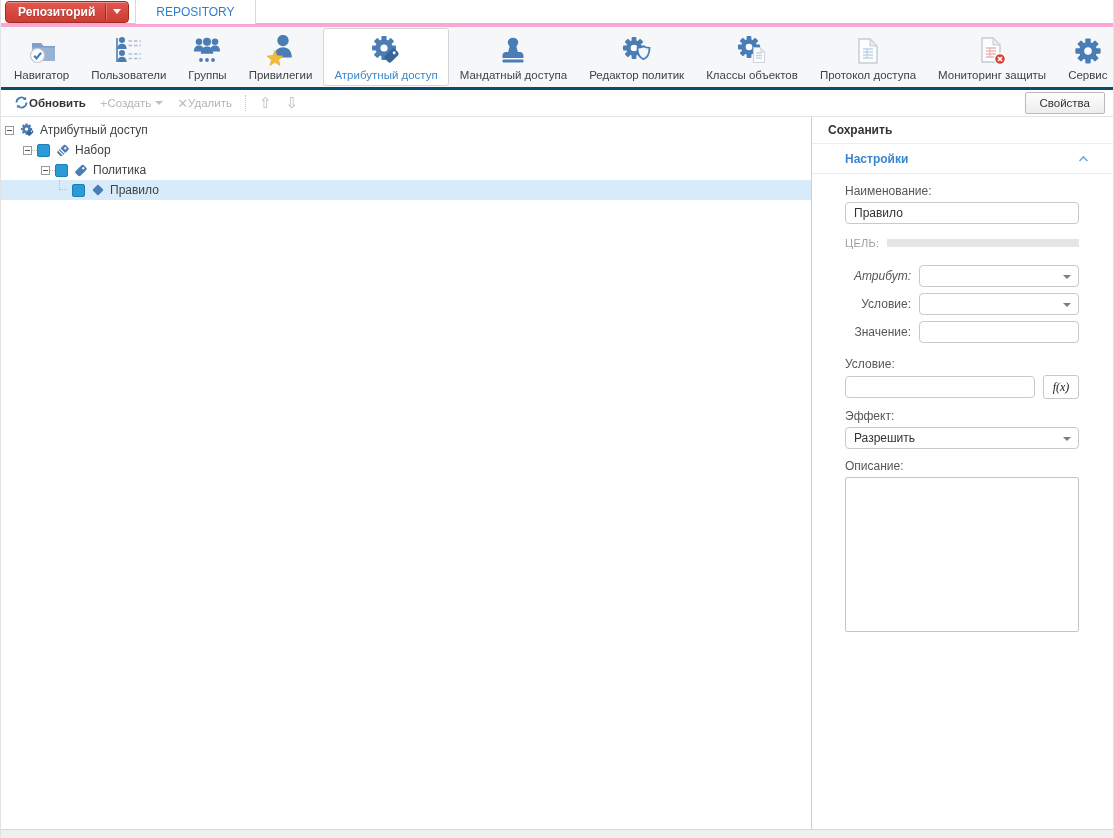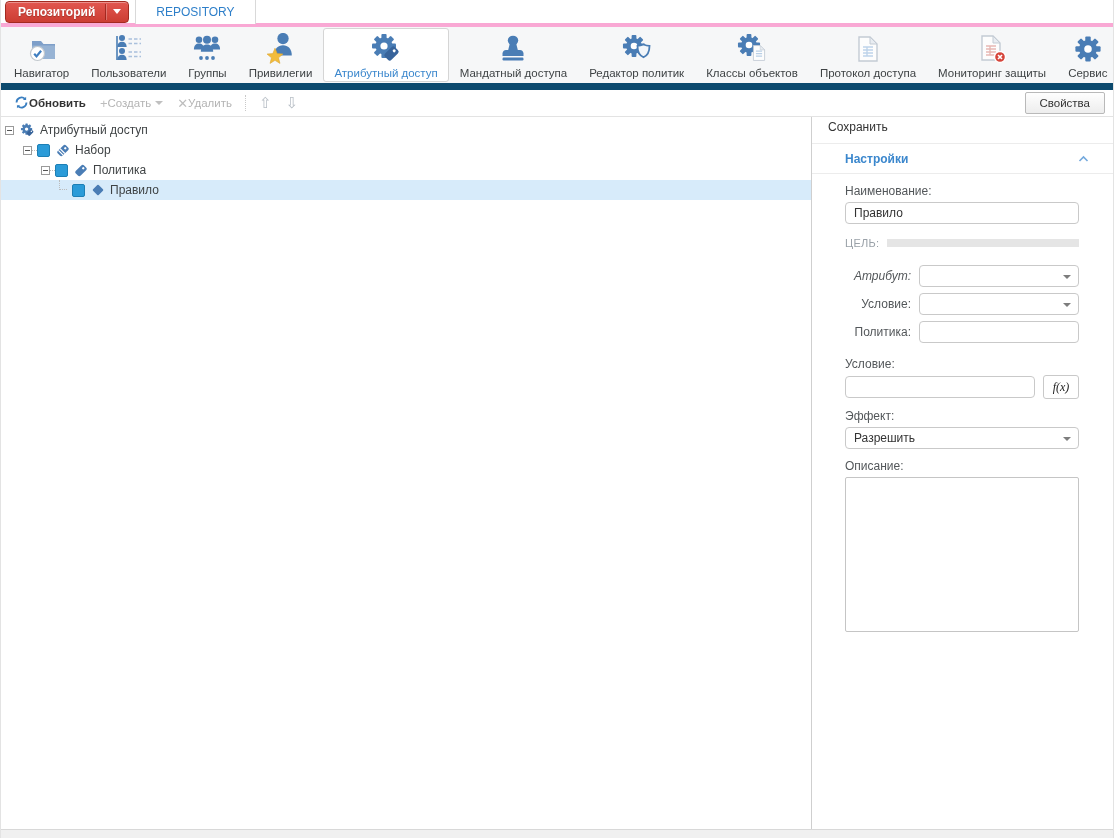--- a/index.html
+++ b/index.html
@@ -11,21 +11,21 @@
   .tabstrip { height:27px; display:flex; align-items:flex-end; background:#fff; border-bottom:4px solid #f9a8d4; padding-left:4px; }
   .app-button { height:22px; margin:2px 6px 2px 0; align-self:center; display:flex; align-items:center; padding:0 7px 0 12px; border-radius:4px;
     background:linear-gradient(#e25750,#cc3d32); border:1px solid #a22a20; box-shadow:inset 0 1px 0 rgba(255,255,255,.35); cursor:pointer; }
   .app-button .ab-label { color:#fff; font-weight:bold; font-size:12px; padding-right:10px; text-shadow:0 1px 1px rgba(0,0,0,.25); }
   .app-button .ab-sep { width:1px; height:16px; background:rgba(120,15,10,.55); box-shadow:1px 0 0 rgba(255,255,255,.25); margin-right:7px; }
   .app-button .ab-caret { width:0; height:0; border-left:4px solid transparent; border-right:4px solid transparent; border-top:5px solid #fff; }
   .doc-tab { height:26px; display:flex; align-items:center; padding:0 20px; font-size:12px; color:#2e7fc9; background:#fff;
     border:1px solid #d9d9d9; border-bottom:none; margin-bottom:-1px; position:relative; z-index:2; }
 
   
-  .ribbon { height:63px; background:#f6f7f8; border-bottom:7px solid #0c4a6e; display:flex; align-items:stretch; padding:0 2px; }
+  .ribbon { height:63px; background:#f6f7f8; border-bottom:3px solid #0c4a6e; display:flex; align-items:stretch; padding:0 2px; }
   .ribbon-item { display:flex; flex-direction:column; align-items:center; justify-content:center; padding:3px 10px 2px; margin:1px 0; cursor:pointer; border:1px solid transparent; border-radius:3px; }
   .ribbon-item .ricon { height:34px; display:flex; align-items:center; justify-content:center; }
   .ribbon-item .rlabel { font-size:11.5px; color:#3f4345; margin-top:1px; white-space:nowrap; }
   .ribbon-item.selected { background:#fff; border-color:#d5d5d5; }
   .ribbon-item.selected .rlabel { color:#3b87cd; }
 
   
   .toolbar { height:27px; background:#fff; border-bottom:1px solid #e3e3e3; display:flex; align-items:center; padding:0 6px; font-size:11.5px; }
   .tbtn { display:flex; align-items:center; gap:0; padding:3px 7px; border-radius:2px; cursor:pointer; color:#333; }
   .tbtn .glyph { font-size:13px; line-height:1; }
@@ -46,21 +46,21 @@
   .exp { width:9px; height:9px; border:1px solid #9a9a9a; background:#fff; position:relative; flex:none; }
   .exp::after { content:""; position:absolute; left:1px; right:1px; top:3px; height:1px; background:#555; }
   .lconn { width:8px; height:10px; border-left:1px dotted #bcbcbc; border-bottom:1px dotted #bcbcbc; align-self:flex-start; flex:none; }
   .dash { width:5px; border-top:1px dotted #bcbcbc; flex:none; }
   .cb { width:13px; height:13px; background:#2b9bd8; border:1px solid #1d7fb5; border-radius:2px; margin-left:5px; flex:none; cursor:pointer; }
   .ticon { margin-left:6px; display:flex; align-items:center; flex:none; }
   .tlabel { margin-left:5px; }
 
   
   .props-panel { flex:1; background:#fff; display:flex; flex-direction:column; font-size:12px; }
-  .panel-toolbar { height:27px; display:flex; align-items:flex-start; padding-left:16px; border-bottom:1px solid #ececec; }
+  .panel-toolbar { height:27px; display:flex; align-items:center; padding-left:16px; border-bottom:1px solid #ececec;font-weight:bold; }
   .save-btn { color:#333; cursor:pointer; padding:3px 8px 3px 0; }
   .section-header { height:30px; display:flex; align-items:center; padding:0 24px 0 33px; border-bottom:1px solid #ececec; }
   .section-title { color:#3b87cd; font-weight:bold; }
   .chev { margin-left:auto; display:flex; align-items:center; cursor:pointer; }
   .form { padding:0 34px 0 33px; }
   .flabel { color:#53575a; margin-top:10px; margin-bottom:4px; }
   .txt { width:100%; height:22px; border:1px solid #c9c9c9; border-radius:4px; padding:0 8px; font-size:12px; font-family:"Liberation Sans",sans-serif; color:#333; outline:none; background:#fff; }
   .goal-row { display:flex; align-items:center; margin-top:13px; }
   .goal-label { color:#9aa1a8; font-size:11px; letter-spacing:.3px; flex:none; }
   .goal-bar { flex:1; height:8px; background:#e5e5e5; margin-left:8px; }
@@ -391,21 +391,21 @@
 
         <div class="frow">
           <span class="rlab">Условие:</span>
           <div class="combo">
             <span></span>
             <span class="caret"></span>
           </div>
         </div>
 
         <div class="frow">
-          <span class="rlab">Политика:</span>
+          <span class="rlab">Значение:</span>
           <input class="txt short" type="text" value="" style="">
         </div>
 
         <div class="flabel mt14">Условие:</div>
         <div class="cond-row">
           <input class="txt cond-input" type="text" value="" style="">
           <button class="fx-btn">f(x)</button>
         </div>
 
         <div class="flabel">Эффект:</div>

